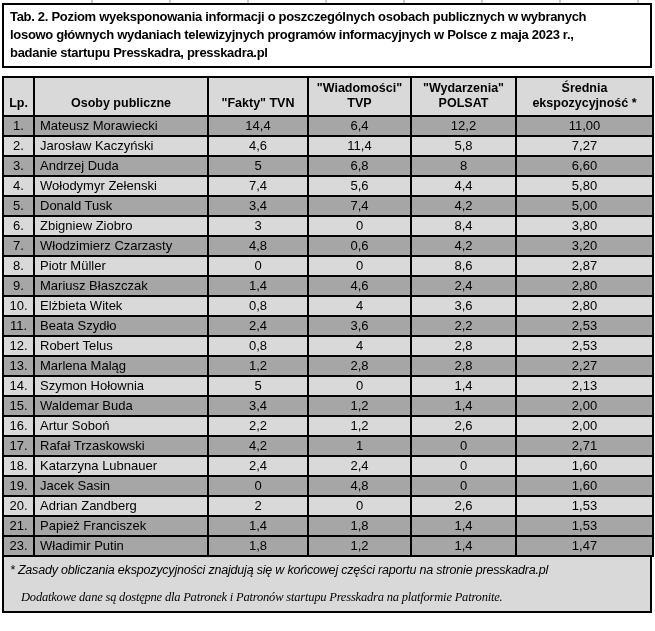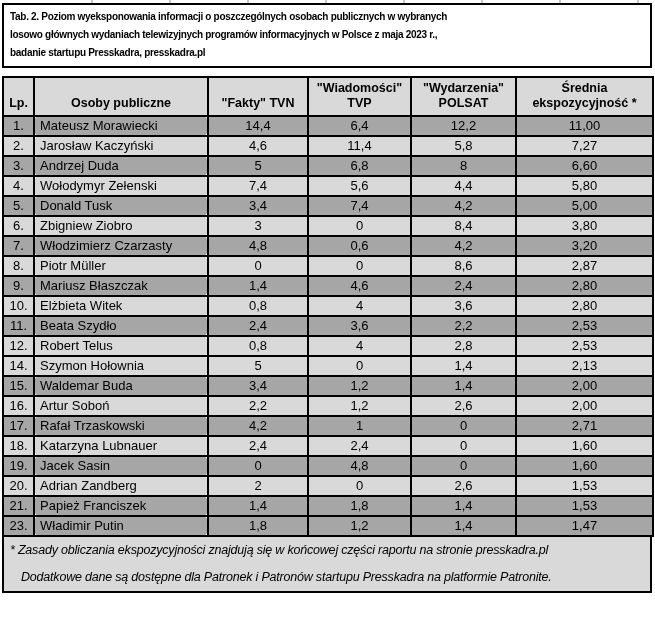--- a/index.html
+++ b/index.html
@@ -20,21 +20,21 @@
   }
 
   .title-box {
     box-sizing: border-box;
     margin: 0 3px 0 2px;
     width: 650px;
     border: 2px solid #000;
     background: #ffffff;
     padding: 3px 6px 4px 6px;
     font-weight: bold;
-    font-size: 10px;
+    font-size: 13px;
     letter-spacing: -0.3px;
     line-height: 18px;
     overflow: hidden;
   }
   .title-box div { white-space: nowrap; }
 
   table.data-table {
     border-collapse: collapse;
     table-layout: fixed;
     width: 650px;
@@ -55,39 +55,39 @@
     padding: 3px 2px 4px 2px;
     white-space: normal;
   }
   td {
     height: 18px;
     font-size: 13px;
     line-height: 18px;
     text-align: center;
     padding: 0 3px;
   }
-  td.c1 { text-align: left; padding-left: 5px; border-radius: 6px; }
+  td.c1 { text-align: left; padding-left: 5px; }
   tr.dark td  { background: #a6a6a6; }
   tr.light td { background: #d9d9d9; }
 
   .footer-box {
     box-sizing: border-box;
     margin: -2px 3px 0 2px;
     width: 650px;
     border: 2px solid #000;
     background: #d9d9d9;
     padding: 5px 6px 6px 6px;
     font-style: italic;
     font-size: 12.5px;
     letter-spacing: -0.2px;
     line-height: 16px;
     overflow: hidden;
   }
   .footer-box .fn1 { white-space: nowrap; }
-  .footer-box .fn2 { white-space: nowrap; padding-left: 11px; margin-top: 11px; }
+  .footer-box .fn2 { white-space: nowrap; padding-left: 11px; margin-top: 11px; font-family: Liberation Serif, serif; }
 </style>
 </head>
 <body>
 
 <div class="page">
 
   <div class="top-strip"></div>
 
   <div class="title-box">
     <div>Tab. 2. Poziom wyeksponowania informacji o poszczególnych osobach publicznych w wybranych</div>
@@ -204,20 +204,28 @@
           <td class="c5">2,53</td>
         </tr>
         <tr class="light">
           <td class="c0">12.</td>
           <td class="c1">Robert Telus</td>
           <td class="c2">0,8</td>
           <td class="c3">4</td>
           <td class="c4">2,8</td>
           <td class="c5">2,53</td>
         </tr>
+        <tr class="dark">
+          <td class="c0">13.</td>
+          <td class="c1">Marlena Maląg</td>
+          <td class="c2">1,2</td>
+          <td class="c3">2,8</td>
+          <td class="c4">2,8</td>
+          <td class="c5">2,27</td>
+        </tr>
         <tr class="light">
           <td class="c0">14.</td>
           <td class="c1">Szymon Hołownia</td>
           <td class="c2">5</td>
           <td class="c3">0</td>
           <td class="c4">1,4</td>
           <td class="c5">2,13</td>
         </tr>
         <tr class="dark">
           <td class="c0">15.</td>

